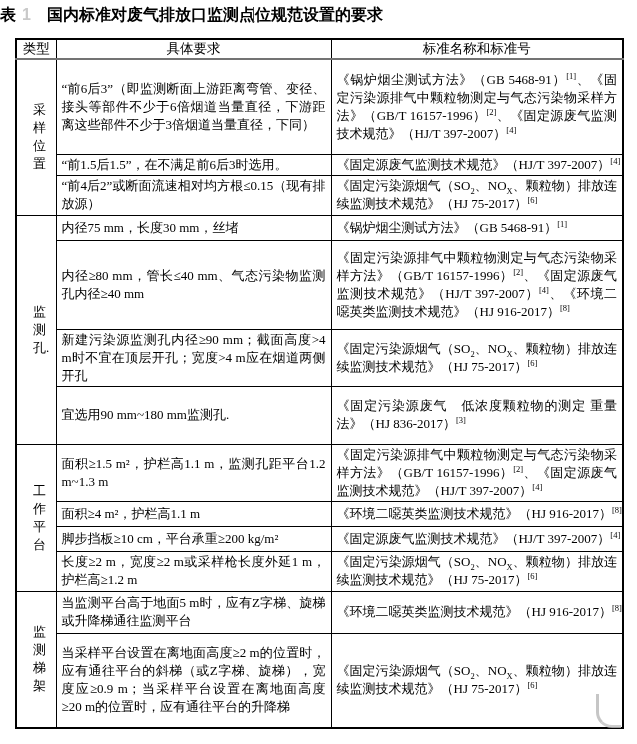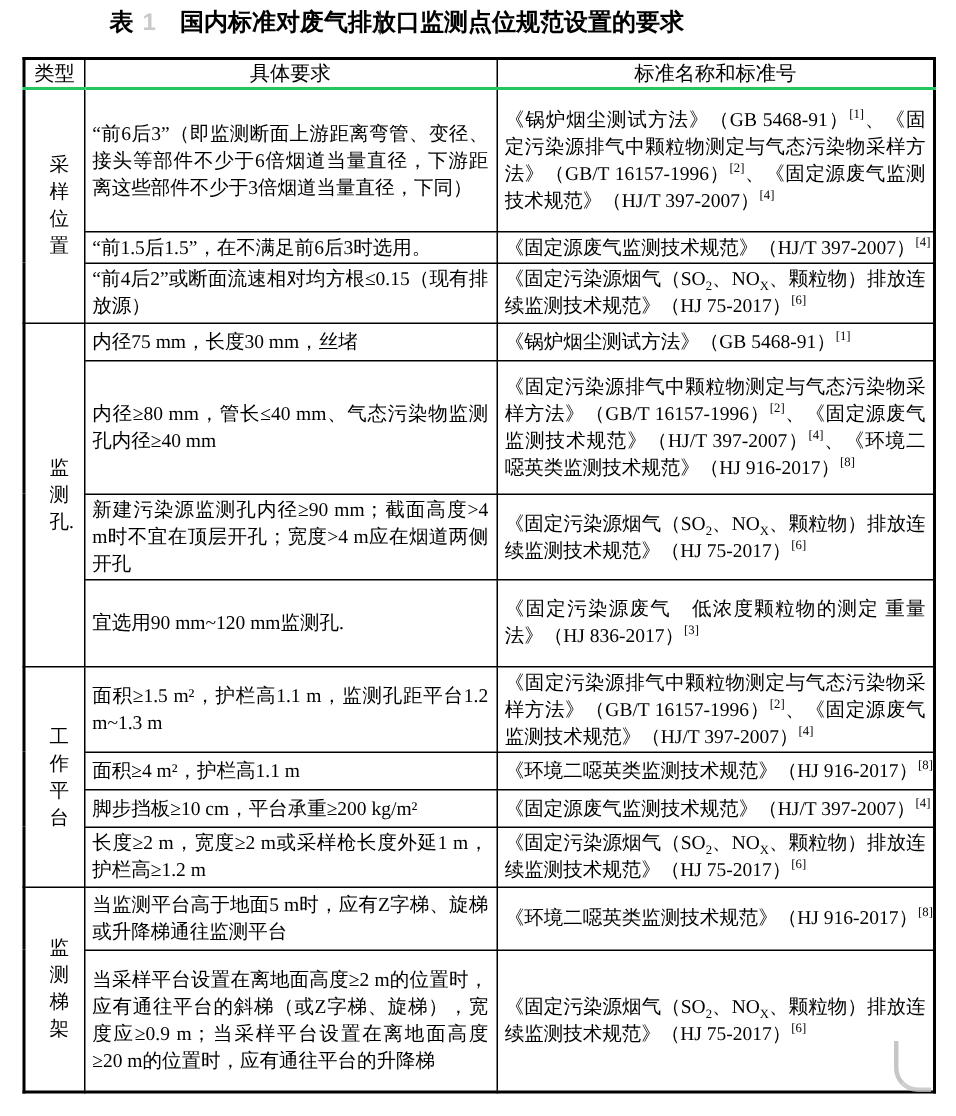--- a/index.html
+++ b/index.html
@@ -7,21 +7,21 @@
   body {
     width: 637px; height: 744px;
     position: relative;
     background: #ffffff;
     color: #000;
     font-family: "Liberation Serif", "DejaVu Serif", serif;
     overflow: hidden;
   }
   .title-wrap {
     position: absolute; top: 5px; left: 0; width: 529px;
-    text-align: center;
+    text-align: left;
     font-family: "Liberation Sans", "DejaVu Sans", sans-serif;
     font-weight: bold; font-size: 16px;
     white-space: nowrap;
   }
   .title-num { color: #c9c9c9; margin-left: 6px; font-weight: bold; }
   .title-gap { display: inline-block; width: 16px; }
   .caret {
     position: absolute; left: 253px; top: 7px;
     width: 1px; height: 16px; background: #3a3a3a;
   }
@@ -37,21 +37,21 @@
   th, td {
     border: 1px solid #000;
     font-size: 13px; line-height: 18px;
     padding: 1px 5px;
     vertical-align: middle;
     overflow: hidden;
   }
   th {
     font-weight: normal; text-align: center;
     height: 18px; padding: 0 2px;
-    border-bottom: 2px solid #22c55e;
+    border-bottom: 2px solid #737373;
     font-size: 13.5px;
   }
   td.type { text-align: center; padding: 0 16px; }
   td.req  { text-align: justify; }
   td.std  { text-align: justify; }
   td.nowrap { white-space: nowrap; text-align: left; margin-left: 12px; }
   sup, sub { font-size: 8.5px; line-height: 0; }
   .h21{height:21px} .h25{height:25px} .h40{height:40px} .h42{height:42px}
   .h55{height:55px} .h56{height:56px} .h58{height:58px} .h89{height:89px}
   .h95{height:95px}
@@ -108,21 +108,21 @@
     </tr>
     <tr class="h89">
       <td class="req">内径≥80 mm，管长≤40 mm、气态污染物监测孔内径≥40 mm</td>
       <td class="std">《固定污染源排气中颗粒物测定与气态污染物采样方法》（GB/T 16157-1996）<sup>[2]</sup>、《固定源废气监测技术规范》（HJ/T 397-2007）<sup>[4]</sup>、《环境二噁英类监测技术规范》（HJ 916-2017）<sup>[8]</sup></td>
     </tr>
     <tr class="h55">
       <td class="req">新建污染源监测孔内径≥90 mm；截面高度&gt;4 m时不宜在顶层开孔；宽度&gt;4 m应在烟道两侧开孔</td>
       <td class="std">《固定污染源烟气（SO<sub>2</sub>、NO<sub>X</sub>、颗粒物）排放连续监测技术规范》（HJ 75-2017）<sup>[6]</sup></td>
     </tr>
     <tr class="h58">
-      <td class="req nowrap">宜选用90 mm~120 mm监测孔.</td>
+      <td class="req nowrap">宜选用90 mm~180 mm监测孔.</td>
       <td class="std">《固定污染源废气　低浓度颗粒物的测定 重量法》（HJ 836-2017）<sup>[3]</sup></td>
     </tr>
 
     <tr class="h56">
       <td class="type" rowspan="4">工 作<br>平 台</td>
       <td class="req">面积≥1.5 m²，护栏高1.1 m，监测孔距平台1.2 m~1.3 m</td>
       <td class="std">《固定污染源排气中颗粒物测定与气态污染物采样方法》（GB/T 16157-1996）<sup>[2]</sup>、《固定源废气监测技术规范》（HJ/T 397-2007）<sup>[4]</sup></td>
     </tr>
     <tr class="h25">
       <td class="req nowrap">面积≥4 m²，护栏高1.1 m</td>

